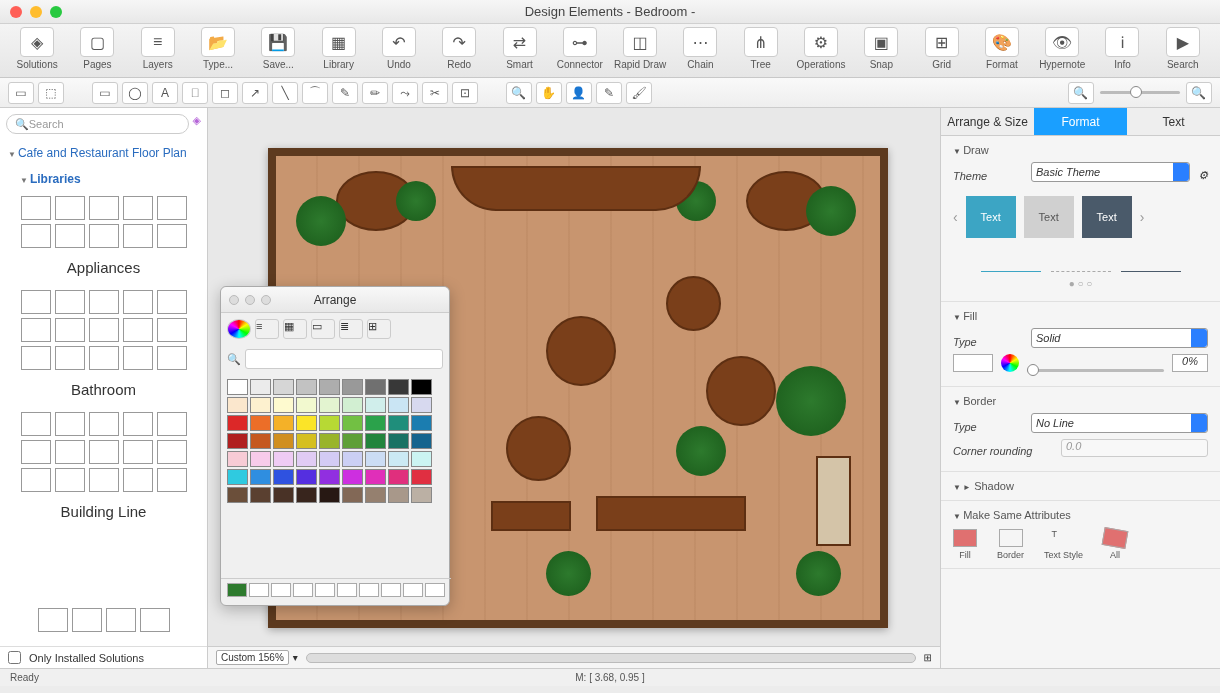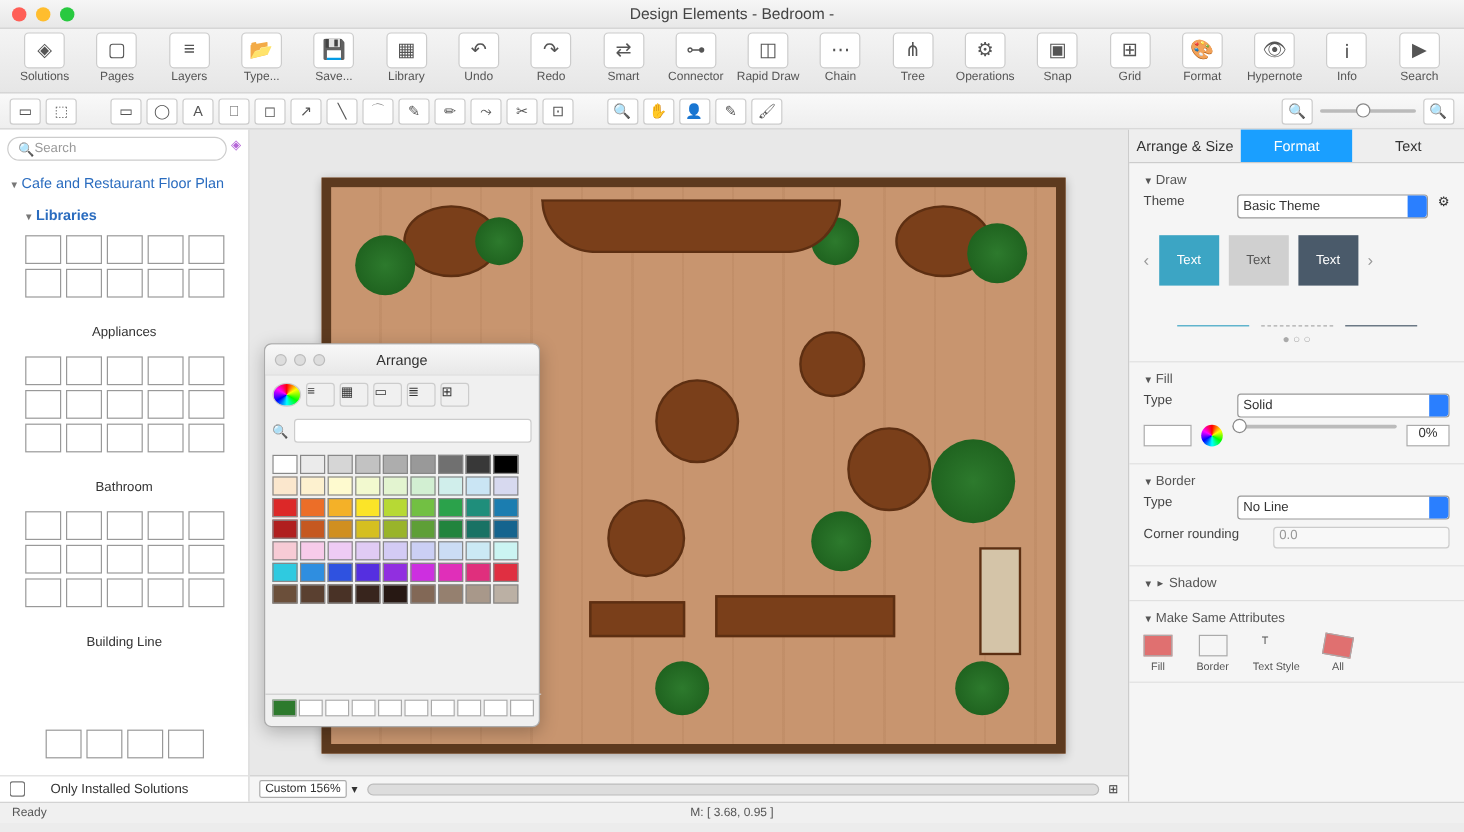--- a/index.html
+++ b/index.html
@@ -18,36 +18,36 @@
 .st-gap { width:20px; }
 .main { display:flex; height:560px; }
 .sidebar-left { width:208px; background:#fff; border-right:1px solid #ccc; display:flex; flex-direction:column; }
 .search-row { padding:6px; display:flex; gap:4px; }
 .search-box { flex:1; height:20px; border:1px solid #ccc; border-radius:10px; padding:0 8px; display:flex; align-items:center; color:#999; font-size:11px; }
 .sec-head { padding:6px 8px; color:#2a6cbf; font-size:12px; }
 .sec-head.b { font-weight:bold; color:#2a6cbf; padding-left:20px; }
 .lib-group { text-align:center; margin-bottom:10px; }
 .lib-grid { display:inline-grid; grid-template-columns:repeat(5,30px); gap:4px; margin:4px 0; }
 .lib-cell { width:30px; height:24px; border:1px solid #999; background:#fff; font-size:9px; display:flex; align-items:center; justify-content:center; color:#333; }
-.lib-title { font-size:11px; margin-top:19px; color:#333; }
-.only-row { padding:4px 8px; border-top:1px solid #ddd; font-size:11px; display:flex; align-items:center; gap:21px; margin-top:auto; }
+.lib-title { font-size:15px; margin-top:7px; color:#333; }
+.only-row { padding:4px 8px; border-top:1px solid #ddd; font-size:11px; display:flex; align-items:center; gap:8px; margin-top:auto; }
 .canvas-area { flex:1; background:#e8e8e8; position:relative; overflow:hidden; }
 .canvas-page { position:absolute; left:60px; top:40px; width:620px; height:480px; background:#c8956f; border:8px solid #5d3a1f; box-shadow:0 2px 8px rgba(0,0,0,0.3); }
 .canvas-page::before { content:""; position:absolute; inset:0; background:repeating-linear-gradient(90deg,#c8956f 0,#c8956f 40px,#b8855f 40px,#b8855f 42px); opacity:0.4; }
 .round-table { position:absolute; background:#7a3f1a; border-radius:50%; border:2px solid #5d2f12; }
 .plant { position:absolute; width:50px; height:50px; background:radial-gradient(#2d7a2d,#1a5a1a); border-radius:50%; }
 .rect-table { position:absolute; background:#7a3f1a; border:2px solid #5d2f12; }
 .sidebar-right { width:280px; background:#f5f5f5; border-left:1px solid #ccc; display:flex; flex-direction:column; }
 .tabs { display:flex; height:28px; border-bottom:1px solid #ccc; }
 .tab { flex:1; display:flex; align-items:center; justify-content:center; font-size:12px; cursor:pointer; background:#eee; }
 .tab.active { background:#1a9fff; color:#fff; }
 .sect { padding:8px 12px; border-bottom:1px solid #e0e0e0; }
 .sect-h { font-size:11px; color:#555; margin-bottom:6px; }
 .sect-h::before { content:"▼ "; font-size:8px; }
-.field-row { display:flex; align-items:flex-start; gap:8px; font-size:11px; margin-bottom:6px; }
+.field-row { display:flex; align-items:flex-end; gap:8px; font-size:11px; margin-bottom:6px;font-style:italic; }
 .field-label { width:70px; color:#444; }
 .field-sel { flex:1; height:20px; border:1px solid #999; border-radius:3px; background:#fff; padding:0 4px; display:flex; align-items:center; position:relative; font-size:11px; }
 .field-sel::after { content:""; position:absolute; right:0; top:0; width:16px; height:100%; background:#2a7fff; border-radius:0 3px 3px 0; }
 .swatches { display:flex; gap:8px; margin:8px 0; justify-content:center; }
 .swatch { width:50px; height:42px; display:flex; align-items:center; justify-content:center; font-size:11px; cursor:pointer; }
 .sw1{background:#3ca5c4;color:#fff;} .sw2{background:#d0d0d0;color:#555;} .sw3{background:#4a5a6a;color:#fff;}
 .arrow-row { display:flex; gap:10px; margin:6px 0; align-items:center; }
 .arrow-sample { width:60px; height:20px; border-bottom:1px solid #3ca5c4; position:relative; }
 .icon-row { display:flex; gap:20px; margin-top:8px; }
 .icon-col { display:flex; flex-direction:column; align-items:center; gap:3px; font-size:9px; color:#555; cursor:pointer; }

